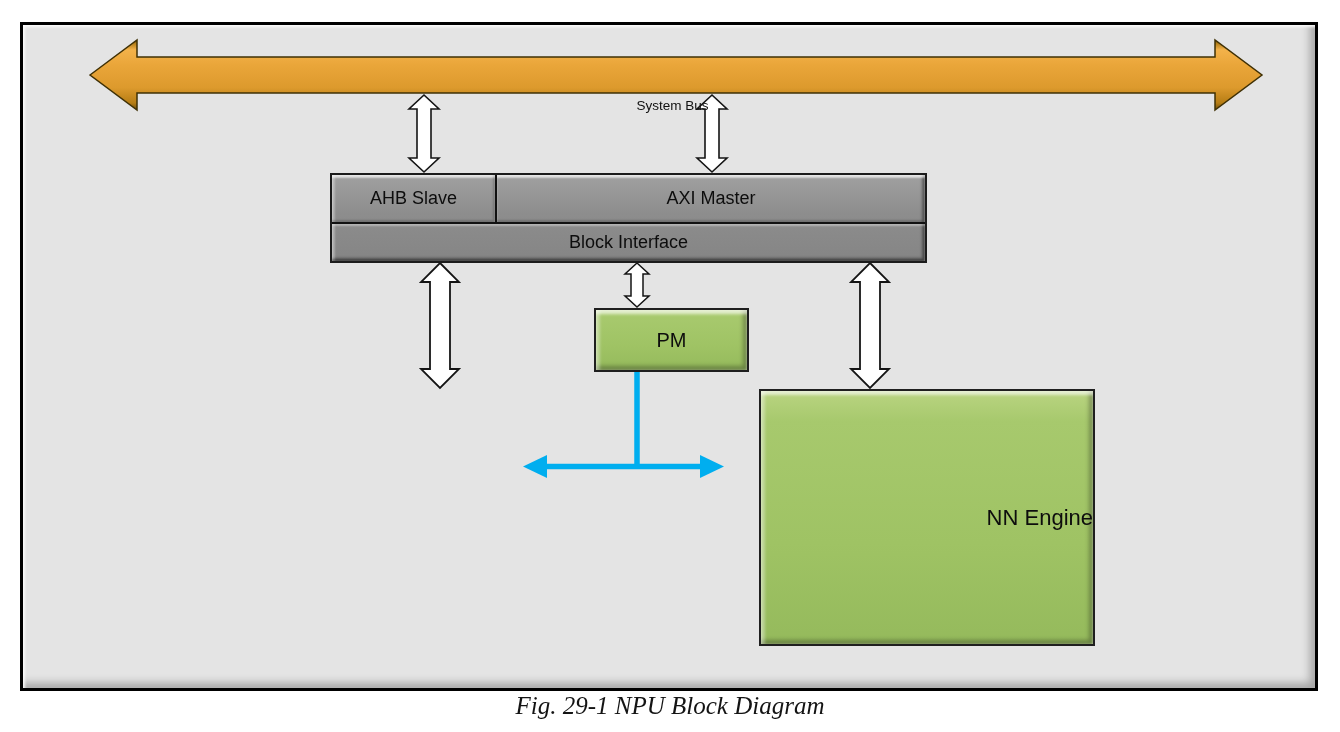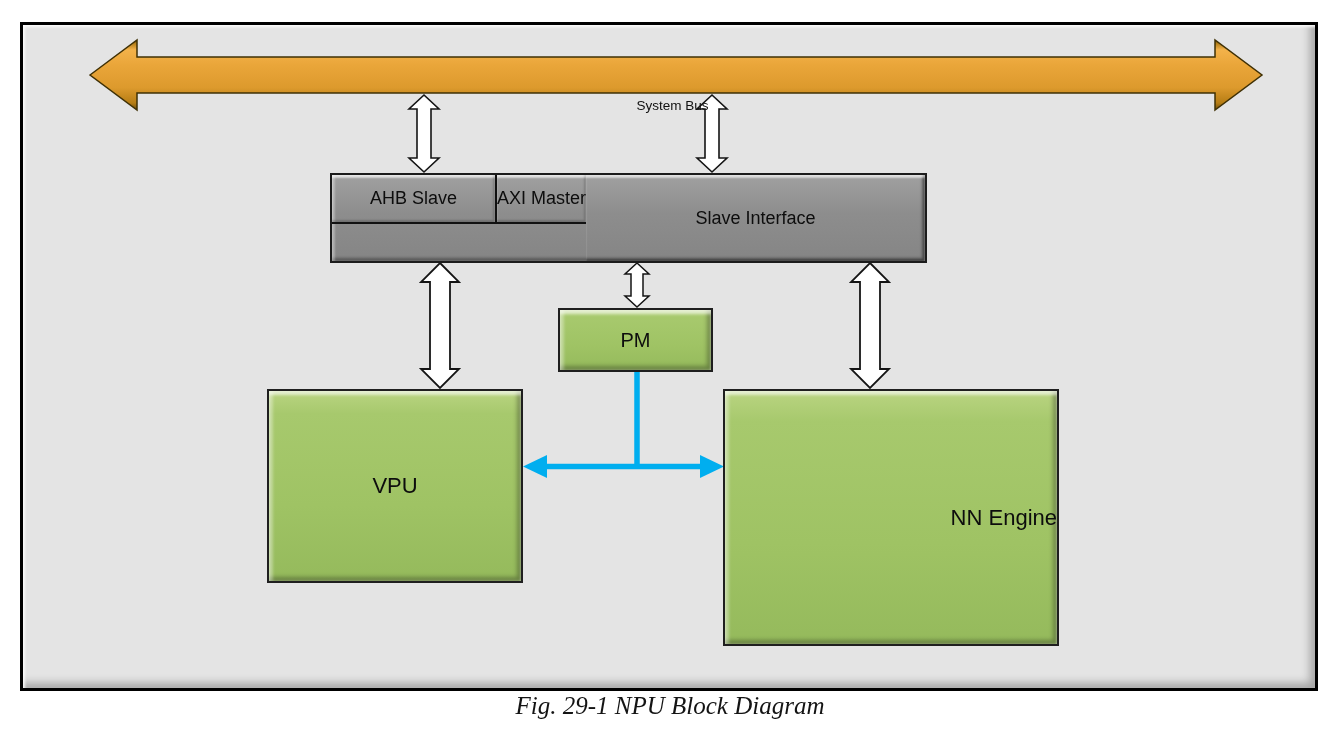--- a/index.html
+++ b/index.html
@@ -52,21 +52,21 @@
     top: 173px;
     width: 597px;
     height: 90px;
     box-sizing: border-box;
     border: 2px solid #1c1c1c;
     background: linear-gradient(180deg, #a0a0a0 0%, #8d8d8d 45%, #858585 100%);
     box-shadow: inset 0 3px 2px rgba(255,255,255,0.5),
                 inset 3px 0 2px rgba(255,255,255,0.3),
                 inset -3px -3px 3px rgba(0,0,0,0.35);
     display: flex;
-    flex-direction: row;
+    flex-direction: column;
   }
   .host-top-row {
     display: flex;
     height: 47px;
     border-bottom: 2px solid #111111;
   }
   .host-cell {
     display: flex;
     align-items: center;
     justify-content: center;
@@ -93,20 +93,21 @@
     box-sizing: border-box;
     border: 2px solid #1f1f1f;
     background: linear-gradient(180deg, #b9d481 0%, #a7c96d 12%, #9fc364 60%, #95ba5c 100%);
     box-shadow: inset 0 4px 3px rgba(255,255,255,0.6),
                 inset 4px 0 3px rgba(255,255,255,0.35),
                 inset -4px -4px 4px rgba(0,0,0,0.3);
     display: flex;
     align-items: center;
     justify-content: center;
     color: #0d0d0d;
+    margin-left: 36px;
   }
   .pm-box  { left: 558px; top: 308px; width: 155px; height: 64px;  font-size: 20px; }
   .vpu-box { left: 267px; top: 389px; width: 256px; height: 194px; font-size: 22px; }
   .nn-box  { left: 723px; top: 389px; width: 336px; height: 257px; font-size: 22px; justify-content: flex-end; }
   
   .caption {
     position: absolute;
     left: 0;
     top: 692px;
     width: 1340px;
@@ -157,29 +158,26 @@
   <div class="host-box">
     <div class="host-top-row">
       <div class="host-cell cell-ahb">
         <span>AHB Slave</span>
       </div>
       <div class="host-cell cell-axi">
         <span>AXI Master</span>
       </div>
     </div>
     <div class="host-bottom-row">
-      <span>Slave Interface</span>
+      <span>Block Interface</span>
     </div>
   </div>
 
   <div class="green-block pm-box">
     <span>PM</span>
-  </div>
-  <div class="green-block vpu-box">
-    <span>VPU</span>
   </div>
   <div class="green-block nn-box">
     <span>NN Engine</span>
   </div>
 
   <div class="caption">Fig. 29-1 NPU Block Diagram</div>
 
 </div>
 
 </body></html>

